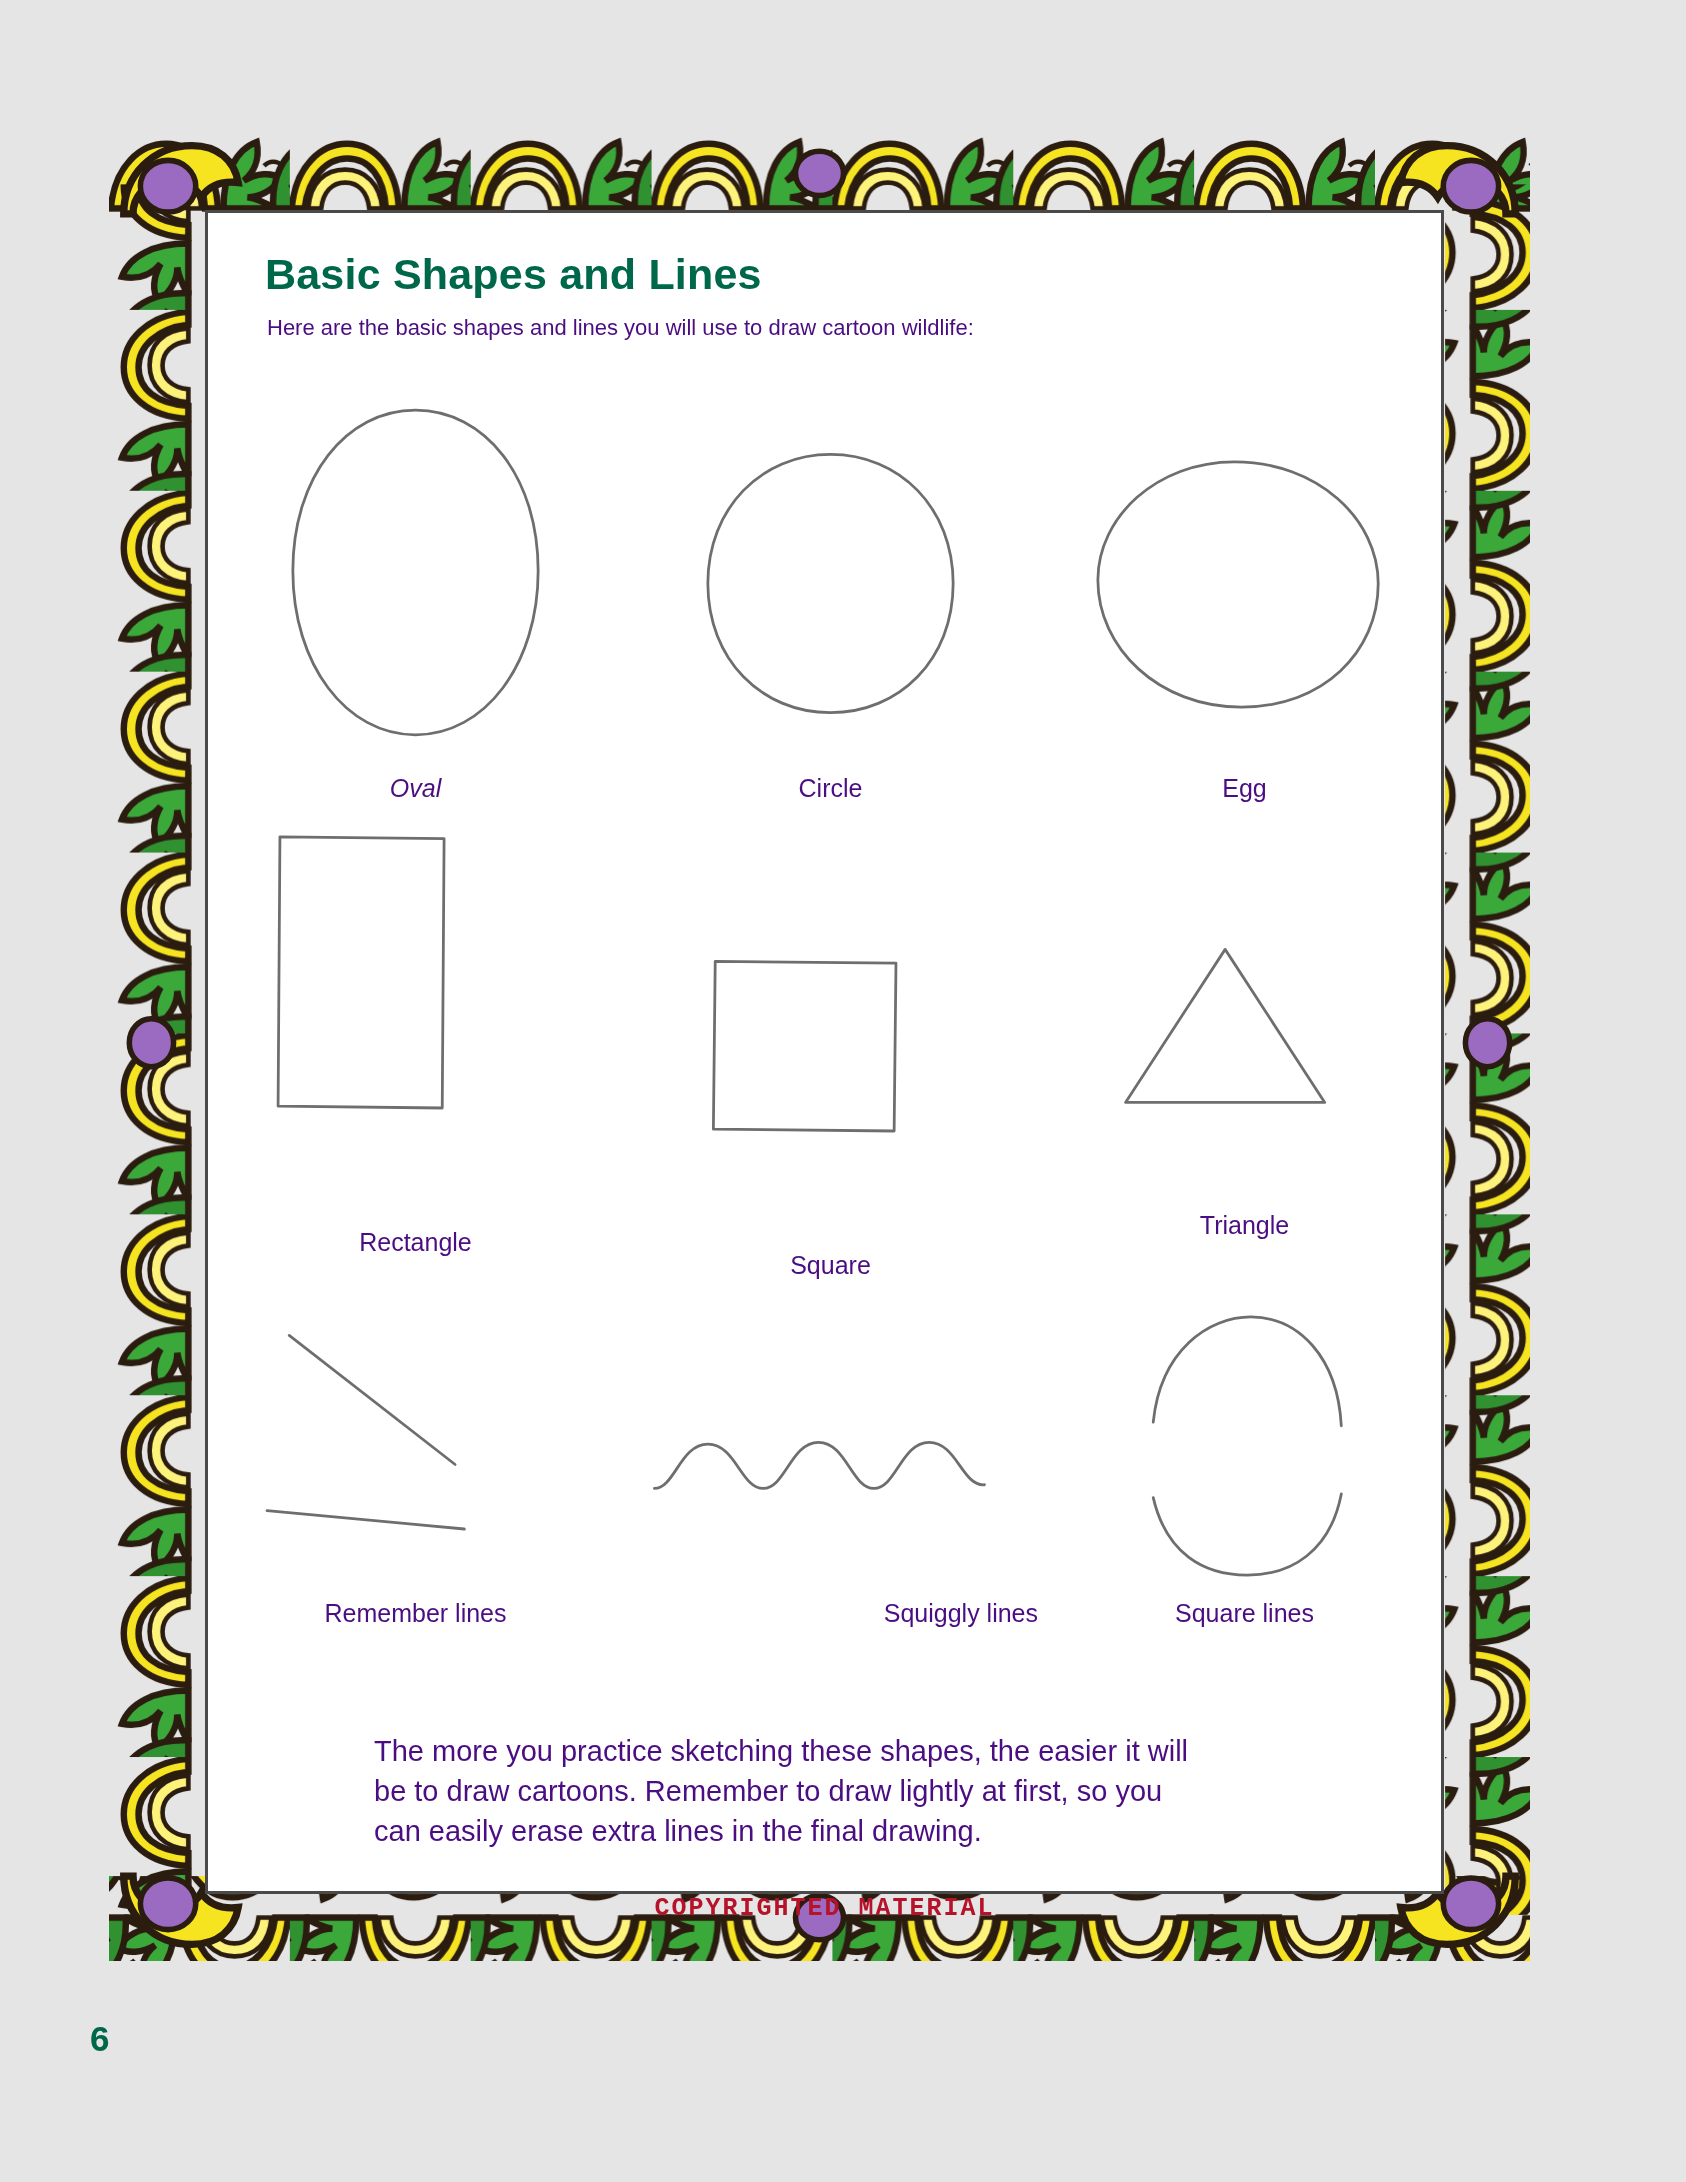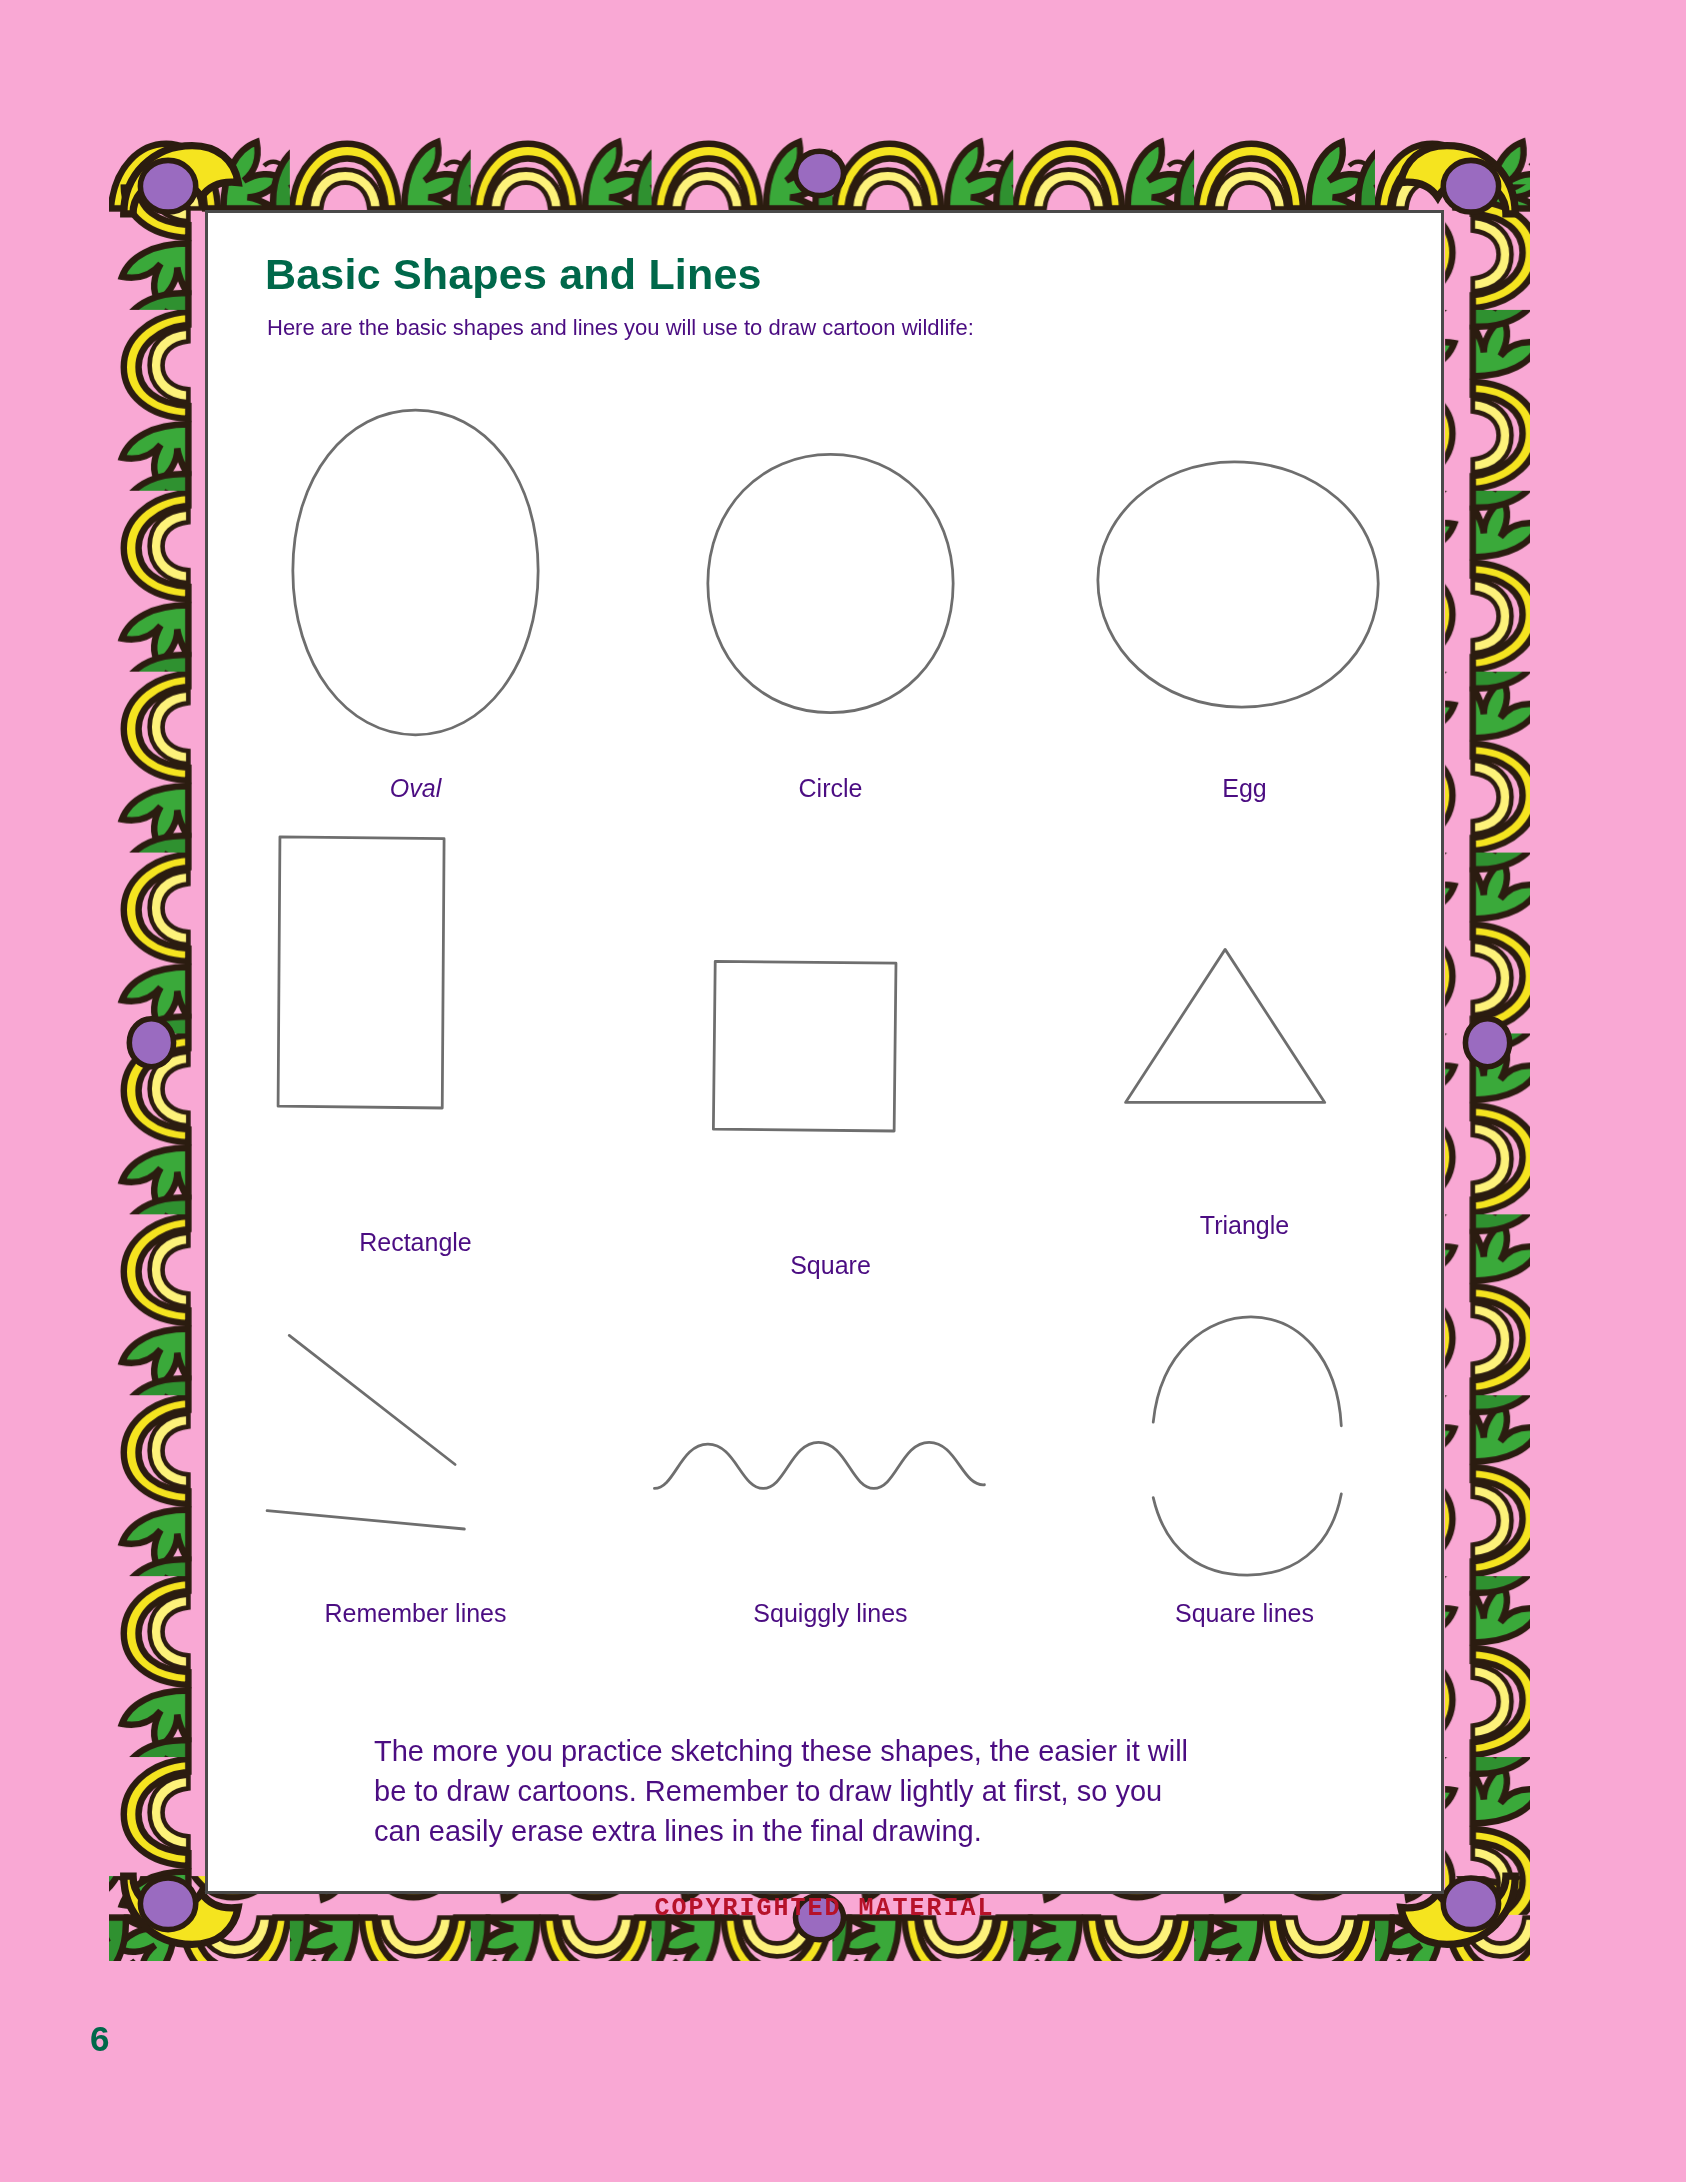--- a/index.html
+++ b/index.html
@@ -13,21 +13,21 @@
     position: relative;
     font-family: "Liberation Sans", sans-serif;
     overflow: hidden;
   }
 
   
   #page {
     position: absolute;
     left: 0; top: 0;
     width: 1686px; height: 2183px;
-    background: #f9a8d4;
+    background: #e5e5e5;
   }
 
   
   #border-frame {
     position: absolute;
     left: 109px;
     top: 129px;
     width: 1421px;
     height: 1832px;
   }
@@ -273,21 +273,21 @@
       </svg>
       <div class="shape-label" style="top:306px;">Remember lines</div>
     </div>
 
     <div class="shape-cell" style="left:415px; top:1080px; width:415px; height:388px;">
       <svg class="shape-art" width="415" height="295" viewBox="0 0 450 320">
         <path d="M34,212 C56,212 62,164 92,164 C122,164 128,212 152,212
                  C176,212 182,162 212,162 C242,162 248,212 272,212
                  C296,212 302,162 332,162 C362,162 368,210 392,208" fill="none" stroke="#6e6e6e" stroke-width="3" stroke-linecap="round"></path>
       </svg>
-      <div class="shape-label" style="top:306px;">Squiggly lines</div>
+      <div class="shape-label" style="top:306px;text-align:right;">Squiggly lines</div>
     </div>
 
     <div class="shape-cell" style="left:829px; top:1080px; width:415px; height:388px;">
       <svg class="shape-art" width="415" height="295" viewBox="0 0 450 320">
         <path d="M126,140 C134,62 186,26 232,26 C284,26 326,70 330,144" fill="none" stroke="#6e6e6e" stroke-width="3" stroke-linecap="round"></path>
         <path d="M126,222 C140,282 180,306 228,306 C276,306 318,280 330,218" fill="none" stroke="#6e6e6e" stroke-width="3" stroke-linecap="round"></path>
       </svg>
       <div class="shape-label" style="top:306px;">Square lines</div>
     </div>
 

